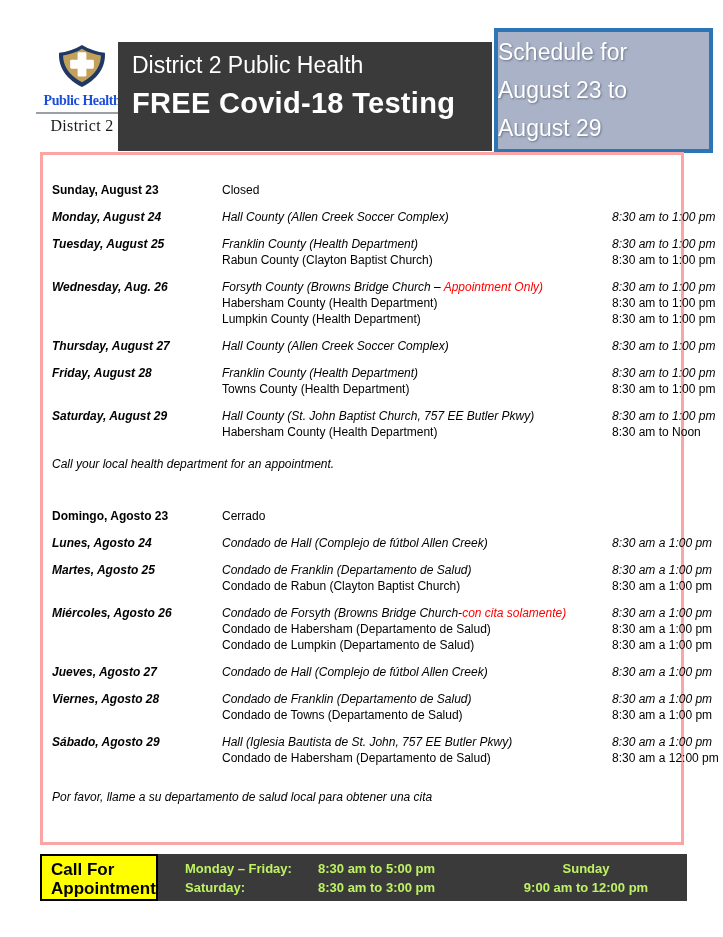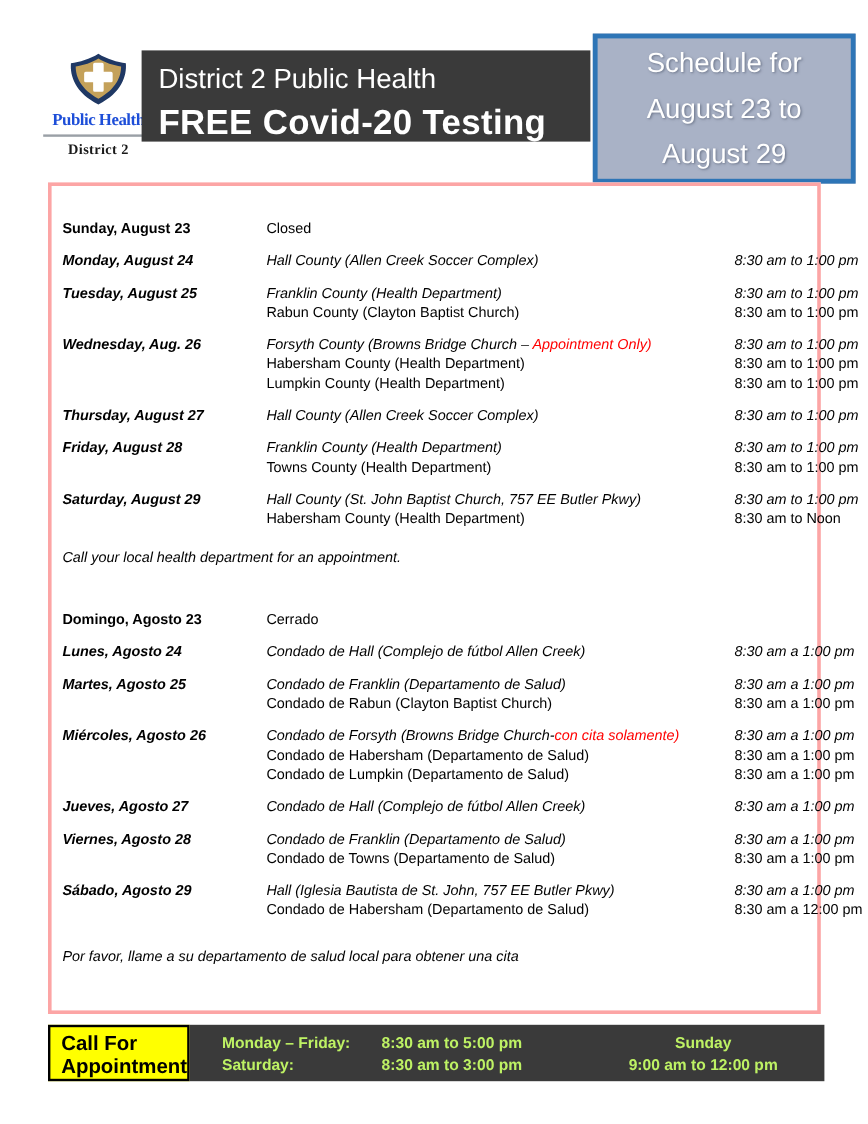--- a/index.html
+++ b/index.html
@@ -9,33 +9,33 @@
     font-family:"Liberation Sans", sans-serif; color:#000;
     overflow:hidden;
   }
 
   
   .logo { position:absolute; left:34px; top:44px; width:96px; text-align:center; }
   .logo svg { display:block; margin:0 auto; }
   .logo-text1 { font-family:"Liberation Serif", serif; font-weight:bold; color:#1d4ed8;
                 font-size:14px; margin-top:5px; letter-spacing:-0.4px; }
   .logo-divider { border-top:2px solid #9aa0a6; margin:3px 2px; }
-  .logo-text2 { font-family:"Liberation Serif", serif; font-weight:bold; color:#1a1a1a;
-                font-size:12px; letter-spacing:0.3px; }
-
-  
-  .header-bar { position:absolute; left:118px; top:42px; width:374px; height:76px;
+  .logo-text2 { font-family:"Liberation Serif", serif; font-weight:normal; color:#1a1a1a;
+                font-size:16px; letter-spacing:0.3px; }
+
+  
+  .header-bar { position:absolute; left:118px; top:42px; width:374px; height:109px;
                 background:#3a3a3a; color:#fff; padding:10px 0 0 14px; }
   .header-title { font-size:23px; }
   .header-subtitle { font-size:29px; font-weight:bold; margin-top:8px; letter-spacing:0.3px; }
 
   
   .schedule-badge { position:absolute; left:494px; top:28px; width:219px; height:125px;
                     background:#a9b2c6; border:4px solid #2e75b6; color:#fff;
-                    text-align:center; font-size:23px; line-height:38px; padding-top:1px;
+                    font-size:23px; line-height:38px; padding-top:1px;
                     text-shadow:1px 1px 2px rgba(60,70,90,0.55); }
 
   
   .main-box { position:absolute; left:40px; top:152px; width:644px; height:693px;
               border:3px solid #fca5a5; background:#fff; padding:27px 0 0 9px; }
   .row { display:flex; font-size:12px; line-height:16px; }
   .grp-start { margin-top:11px;font-style:italic; }
   .col-day { width:170px; font-weight:bold; flex:none; }
   .col-loc { width:346px; flex:none; }
   .col-time { flex:none; white-space:nowrap;margin-left:44px; }
@@ -64,21 +64,21 @@
     <path d="M30 5.5 C 24 9.5 15.5 12 8.5 13 C 8.5 23 13.5 34.5 30 43.5 C 46.5 34.5 51.5 23 51.5 13 C 44.5 12 36 9.5 30 5.5 Z" fill="#c4a15a"></path>
     <path d="M26.5 11 h7 v8.5 h8.5 v7 h-8.5 v9 h-7 v-9 h-8.5 v-7 h8.5 z" fill="#ffffff" stroke="#ffffff" stroke-width="3" stroke-linejoin="round"></path>
   </svg>
   <div class="logo-text1">Public Health</div>
   <div class="logo-divider"></div>
   <div class="logo-text2">District 2</div>
 </div>
 
 <div class="header-bar">
   <div class="header-title">District 2 Public Health</div>
-  <div class="header-subtitle">FREE Covid-20 Testing</div>
+  <div class="header-subtitle">FREE Covid-18 Testing</div>
 </div>
 
 <div class="schedule-badge">
   <div>Schedule for</div>
   <div>August 23 to</div>
   <div>August 29</div>
 </div>
 
 <div class="main-box">
 

